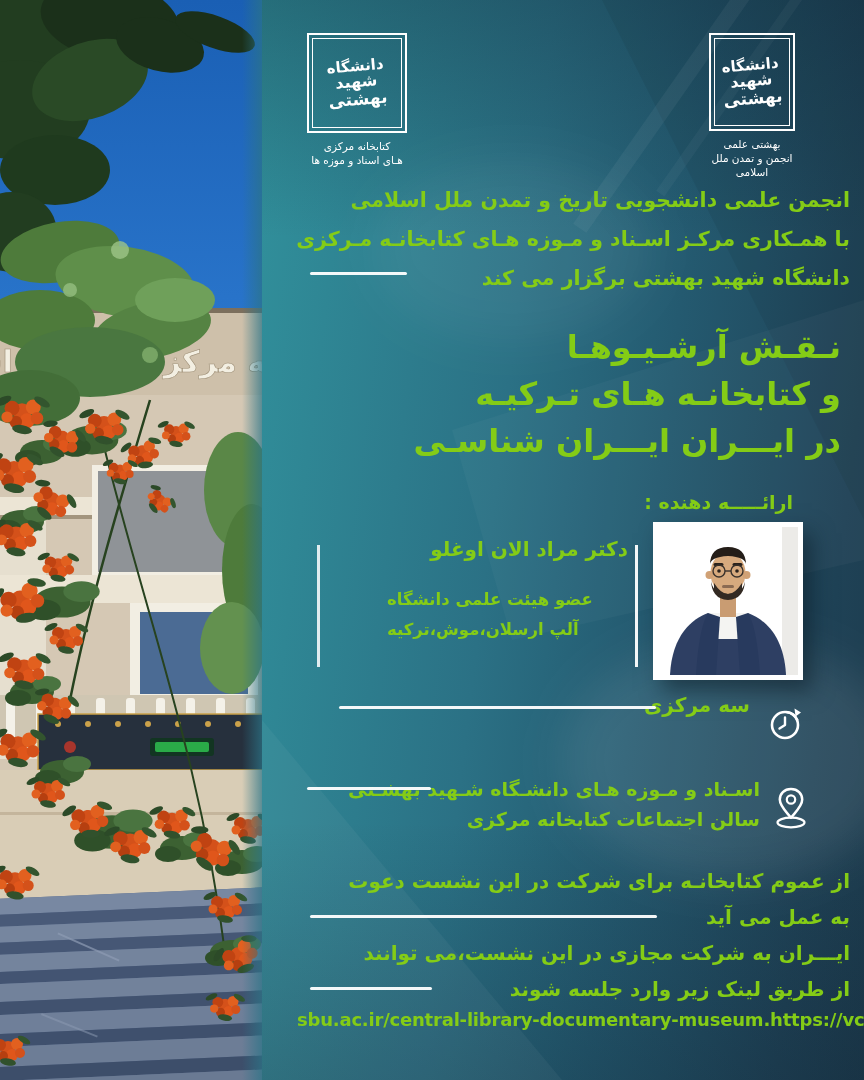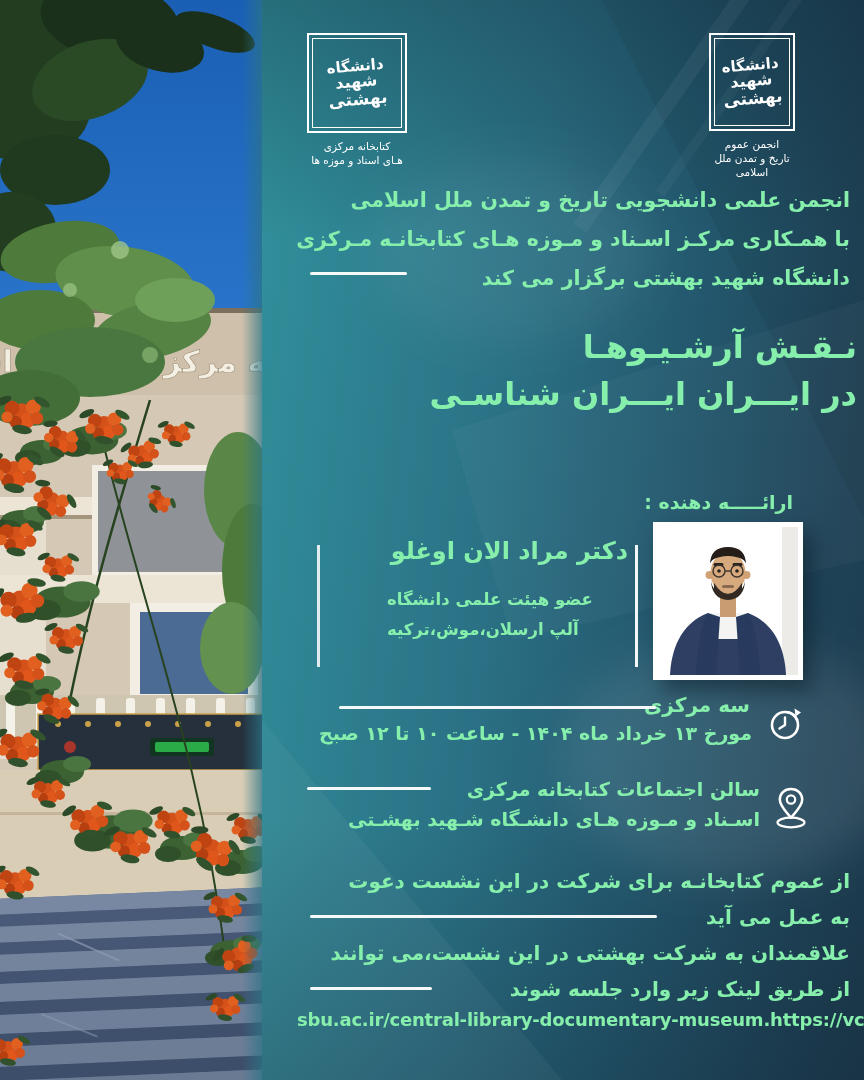--- a/index.html
+++ b/index.html
@@ -7,40 +7,40 @@
     font-family:"DejaVu Sans",sans-serif;background:#1f4254;}
   
   #photo{position:absolute;left:0;top:0;width:270px;height:1080px;}
   
   #panel{position:absolute;left:262px;top:0;width:602px;height:1080px;
     background-image:
       linear-gradient(to bottom, rgba(13,30,46,.30), rgba(13,30,46,0) 22%, rgba(13,30,46,0) 76%, rgba(13,30,46,.24)),
       linear-gradient(97deg,#31919c 0%,#2b7185 40%,#245a70 62%,#1f4256 88%,#1c3a4c 100%);}
   #facets{position:absolute;left:262px;top:0;width:602px;height:1080px;pointer-events:none;}
   
-  .t{position:absolute;color:#86efac;direction:rtl;text-align:right;font-weight:bold;white-space:nowrap;}
+  .t{position:absolute;color:#84cc16;direction:rtl;text-align:right;font-weight:bold;white-space:nowrap;}
   .rule{position:absolute;background:#fff;border-radius:2px;opacity:.95;}
   
   .logo{position:absolute;color:#fff;text-align:center;}
   #logo-left{left:307px;top:33px;width:100px;}
   #logo-right{left:709px;top:33px;width:86px;}
   .logo-box{border:2px solid #fff;padding:3px;box-sizing:border-box;}
   #logo-left .logo-box{height:100px;}
   #logo-right .logo-box{height:98px;}
   .logo-box-in{border:1.5px solid #fff;height:100%;box-sizing:border-box;
     display:flex;align-items:center;justify-content:center;}
   .logo-mark{direction:rtl;font-weight:bold;line-height:1.02;transform:rotate(-5deg);}
   .logo-mark span{display:block;}
   .lm1{font-size:15px;} .lm2{font-size:16px;} .lm3{font-size:17px;}
   .logo-cap{direction:rtl;font-size:10.5px;line-height:14px;margin-top:6px;font-weight:normal;}
   
   #intro{right:14px;top:181px;font-size:20.5px;line-height:39px;}
-  #title{right:7px;top:324px;font-size:32px;line-height:47px;}
+  #title{right:23px;top:324px;font-size:32px;line-height:47px;}
   #presenter{right:71px;top:491px;font-size:19px;}
-  #name{right:236px;top:537px;font-size:24px;}
+  #name{right:236px;top:537px;font-size:20px;}
   #aff{right:237px;top:585px;width:240px;font-size:16.5px;line-height:30px;text-align:left;}
   #day{right:114px;top:693px;font-size:20px;}
   #datetime{right:112px;top:722px;font-size:19px;}
   #venue{right:104px;top:774px;font-size:19px;line-height:30px;}
   #invite{right:14px;top:863px;font-size:20px;line-height:36px;}
   #url{left:297px;top:1009px;font-size:18px;direction:ltr;text-align:left;letter-spacing:-0.2px;}
   
   #frame{position:absolute;left:653px;top:522px;width:150px;height:158px;background:#fff;
     box-shadow:9px 11px 20px rgba(8,22,32,.5);}
   .vbar{position:absolute;background:#fff;}
@@ -259,34 +259,35 @@
     <div class="logo-box">
       <div class="logo-box-in">
         <div class="logo-mark">
           <span class="lm1">دانشگاه</span>
           <span class="lm2">شهید</span>
           <span class="lm3">بهشتی</span>
         </div>
       </div>
     </div>
     <div class="logo-cap">
-      <div>انجمن عموم</div>
-      <div>تاریخ و تمدن ملل اسلامی</div>
+      <div>بهشتی علمی</div>
+      <div>انجمن و تمدن ملل اسلامی</div>
     </div>
   </div>
 
   <div class="t" id="intro">
     <div>انجمن علمی دانشجویی تاریخ و تمدن ملل اسلامی</div>
     <div>با همـکاری مرکـز اسـناد و مـوزه هـای کتابخانـه مـرکزی</div>
     <div>دانشگاه شهید بهشتی برگزار می کند</div>
   </div>
   <div class="rule" style="left:310px;top:272px;width:97px;height:3px;"></div>
 
   <div class="t" id="title">
     <div>نـقـش آرشـیـوهـا</div>
+    <div>و کتابخانـه هـای تـرکیـه</div>
     <div>در ایـــران ایـــران شناسـی</div>
   </div>
 
   <div class="t" id="presenter">ارائـــــه دهنده :</div>
 
   <div id="frame">
     <svg viewBox="0 0 140 148" width="140" height="148" style="display:block;margin:5px;">
       <rect x="0" y="0" width="140" height="148" fill="#ffffff"></rect>
       <rect x="124" y="0" width="16" height="148" fill="#ecebe8"></rect>
       <path d="M12 148 C14 108 34 92 50 86 L90 86 C106 92 126 108 128 148 Z" fill="#2e3f63"></path>
@@ -320,37 +321,36 @@
   </div>
 
   <svg class="icn" style="left:767px;top:703px;" width="40" height="40" viewBox="0 0 40 40">
     <circle cx="18" cy="22" r="13" stroke="#fff" stroke-width="2.6" fill="none"></circle>
     <path d="M18 14.5 L18 22 L12.5 25.5" stroke="#fff" stroke-width="2.4" fill="none" stroke-linecap="round" stroke-linejoin="round"></path>
     <path d="M19.5 9 A13.5 13.5 0 0 1 30.5 17.5" stroke="#fff" stroke-width="2.6" fill="none"></path>
     <polygon points="27.5,5.5 34,9.5 28.5,13.5" fill="#fff"></polygon>
   </svg>
   <div class="t" id="day">سه مرکزی</div>
   <div class="rule" style="left:339px;top:706px;width:317px;height:3px;"></div>
-  <div class="t" id="datetime">مورخ ۱۳ خرداد ماه ۱۴۰۴ -  ساعت ۱۰ تا ۱۲ صبح</div>
 
   <svg class="icn" style="left:770px;top:784px;" width="42" height="46" viewBox="0 0 42 46">
     <ellipse cx="21" cy="38.5" rx="13.5" ry="4.8" stroke="#fff" stroke-width="2.2" fill="none"></ellipse>
     <path d="M21 5 C14.2 5 9.8 9.8 9.8 15.6 C9.8 22.6 17.2 28.6 21 33.8 C24.8 28.6 32.2 22.6 32.2 15.6 C32.2 9.8 27.8 5 21 5 Z" stroke="#fff" stroke-width="2.5" fill="none" stroke-linejoin="round"></path>
     <circle cx="21" cy="15.5" r="4.2" stroke="#fff" stroke-width="2.2" fill="none"></circle>
   </svg>
   <div class="t" id="venue">
+    <div>اسـناد و مـوزه هـای دانشـگاه شـهید بهشـتی</div>
     <div>سالن اجتماعات کتابخانه مرکزی</div>
-    <div>اسـناد و مـوزه هـای دانشـگاه شـهید بهشـتی</div>
   </div>
   <div class="rule" style="left:307px;top:787px;width:124px;height:2.5px;"></div>
 
   <div class="t" id="invite">
     <div>از عموم کتابخانـه برای شرکت در این نشست دعوت</div>
     <div>به عمل می آید</div>
-    <div>علاقمندان به شرکت بهشتی در این نشست،می توانند</div>
+    <div>ایـــران به شرکت مجازی در این نشست،می توانند</div>
     <div>از طریق لینک زیر وارد جلسه شوند</div>
   </div>
   <div class="rule" style="left:310px;top:915px;width:347px;height:3px;"></div>
   <div class="rule" style="left:310px;top:987px;width:122px;height:3px;"></div>
 
   <div class="t" id="url">sbu.ac.ir/central-library-documentary-museum.https://vc۱۴</div>
 
 </div>
 
 </body></html>

